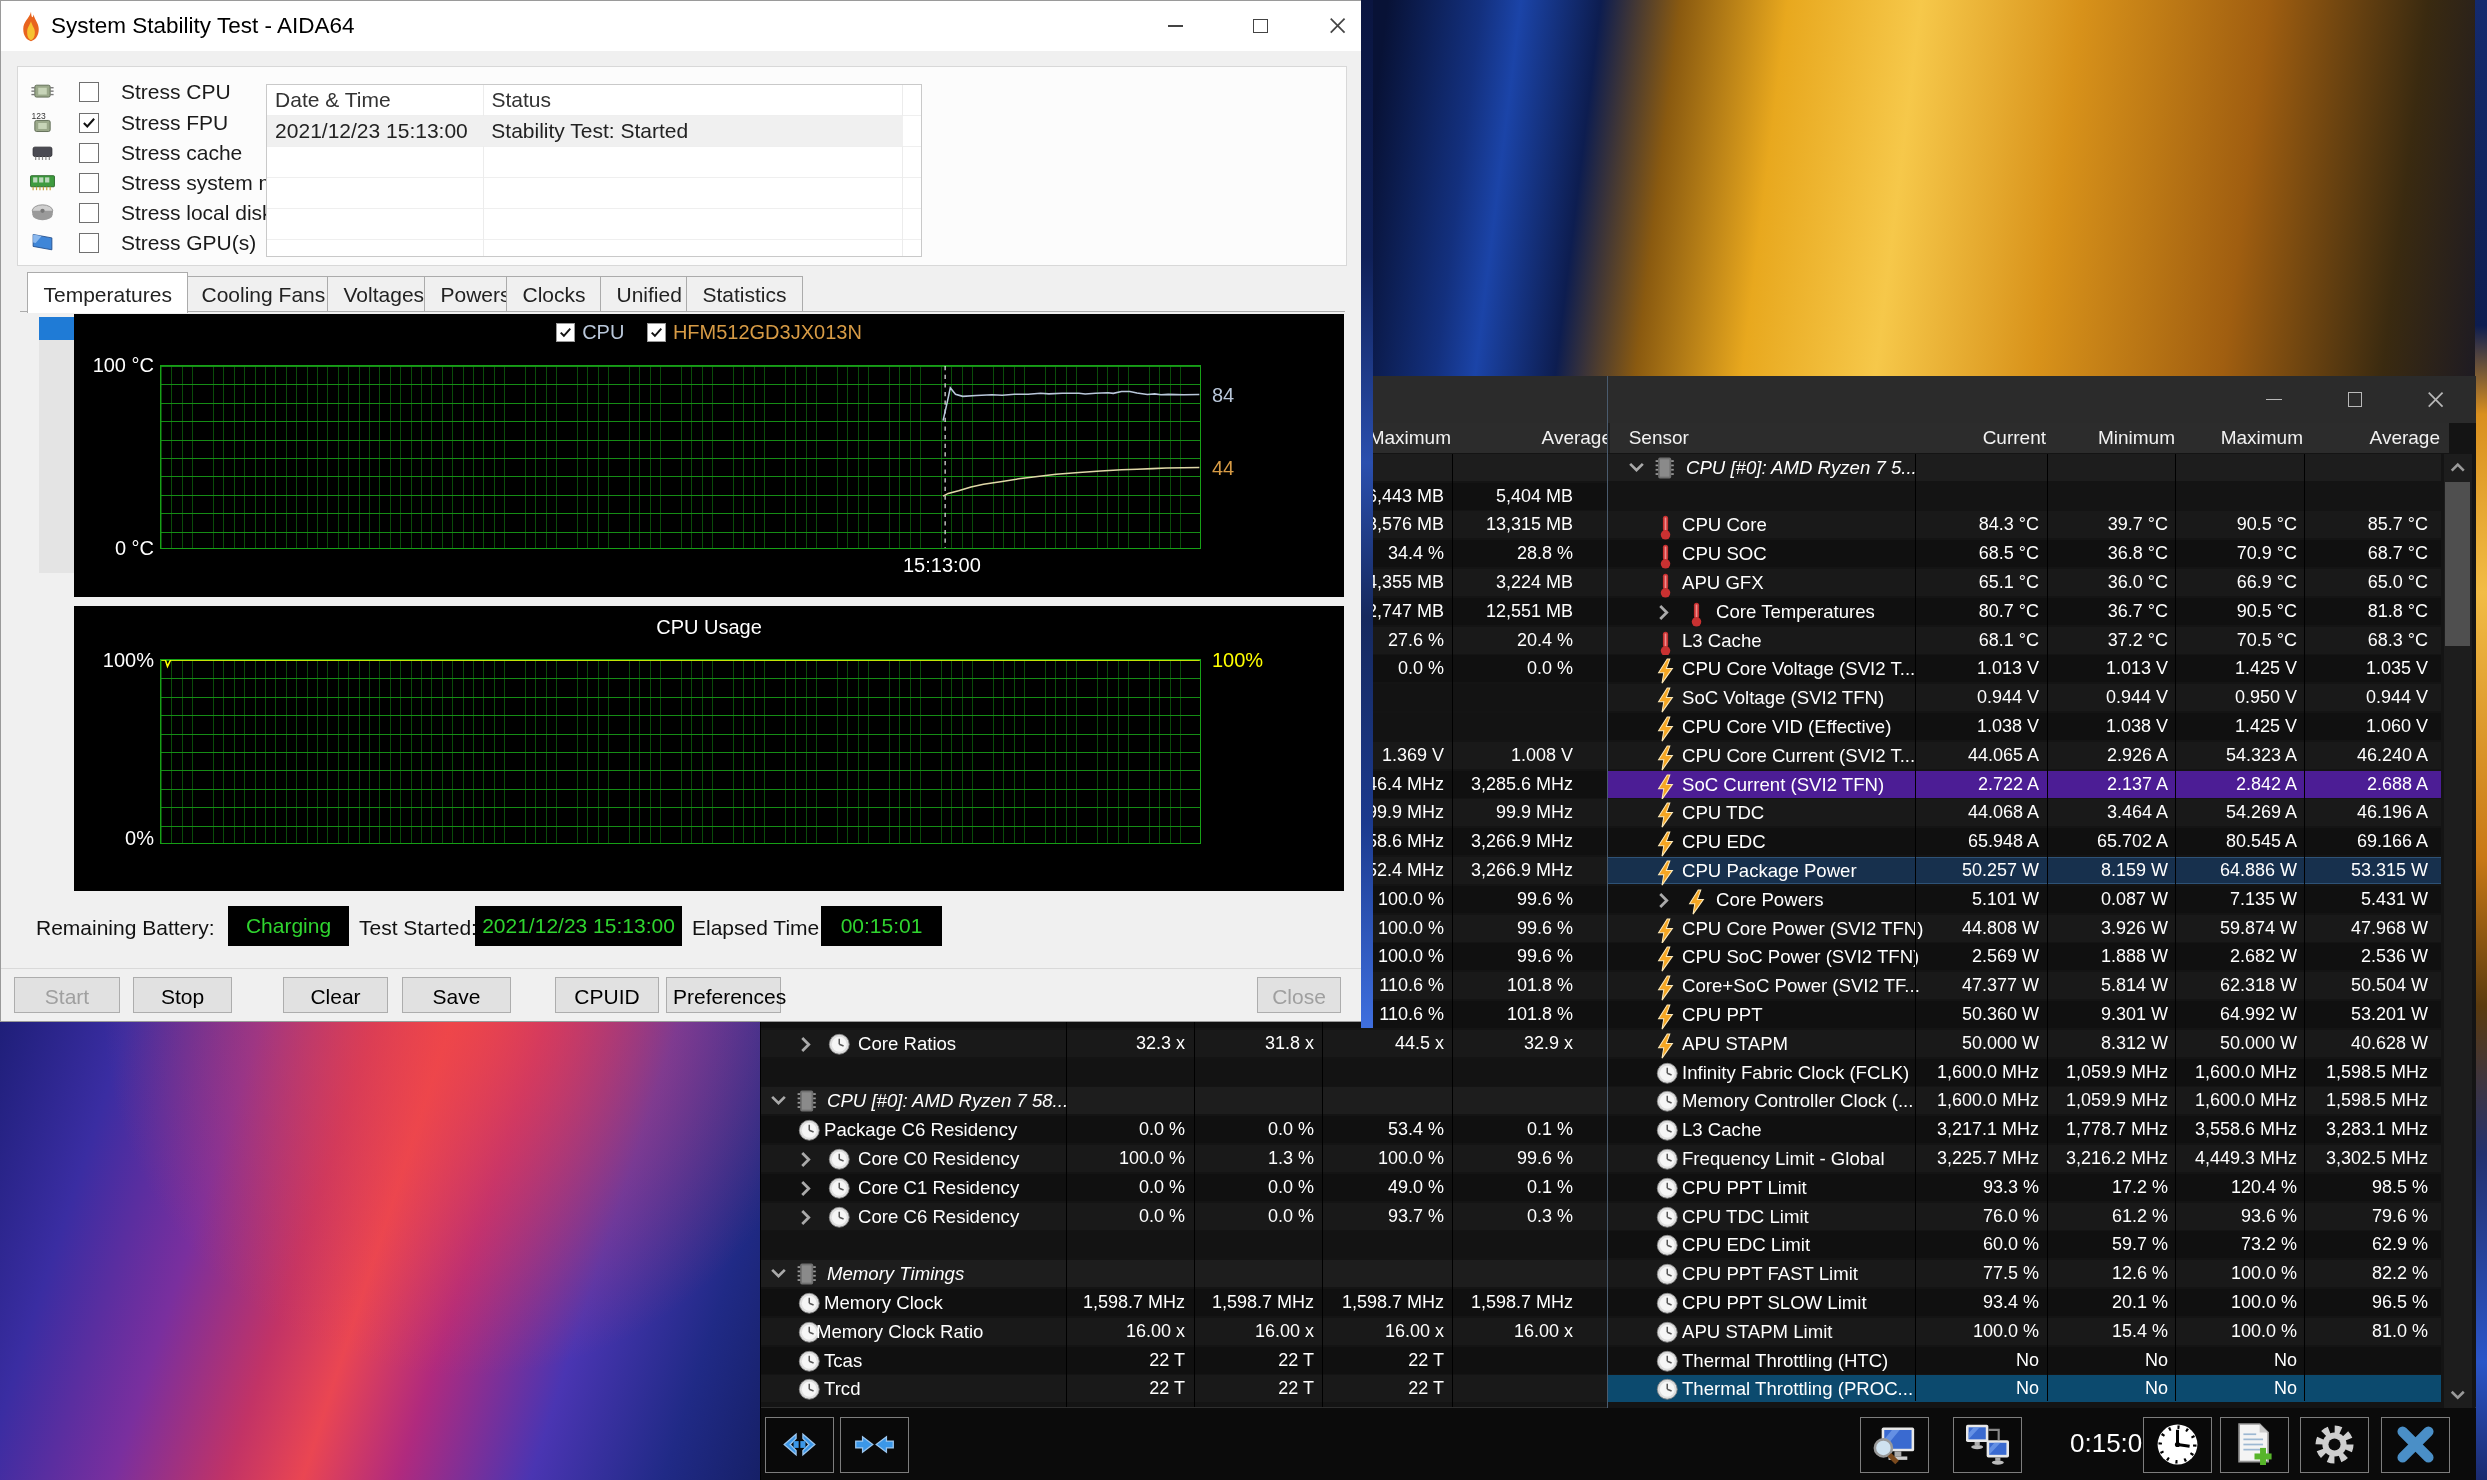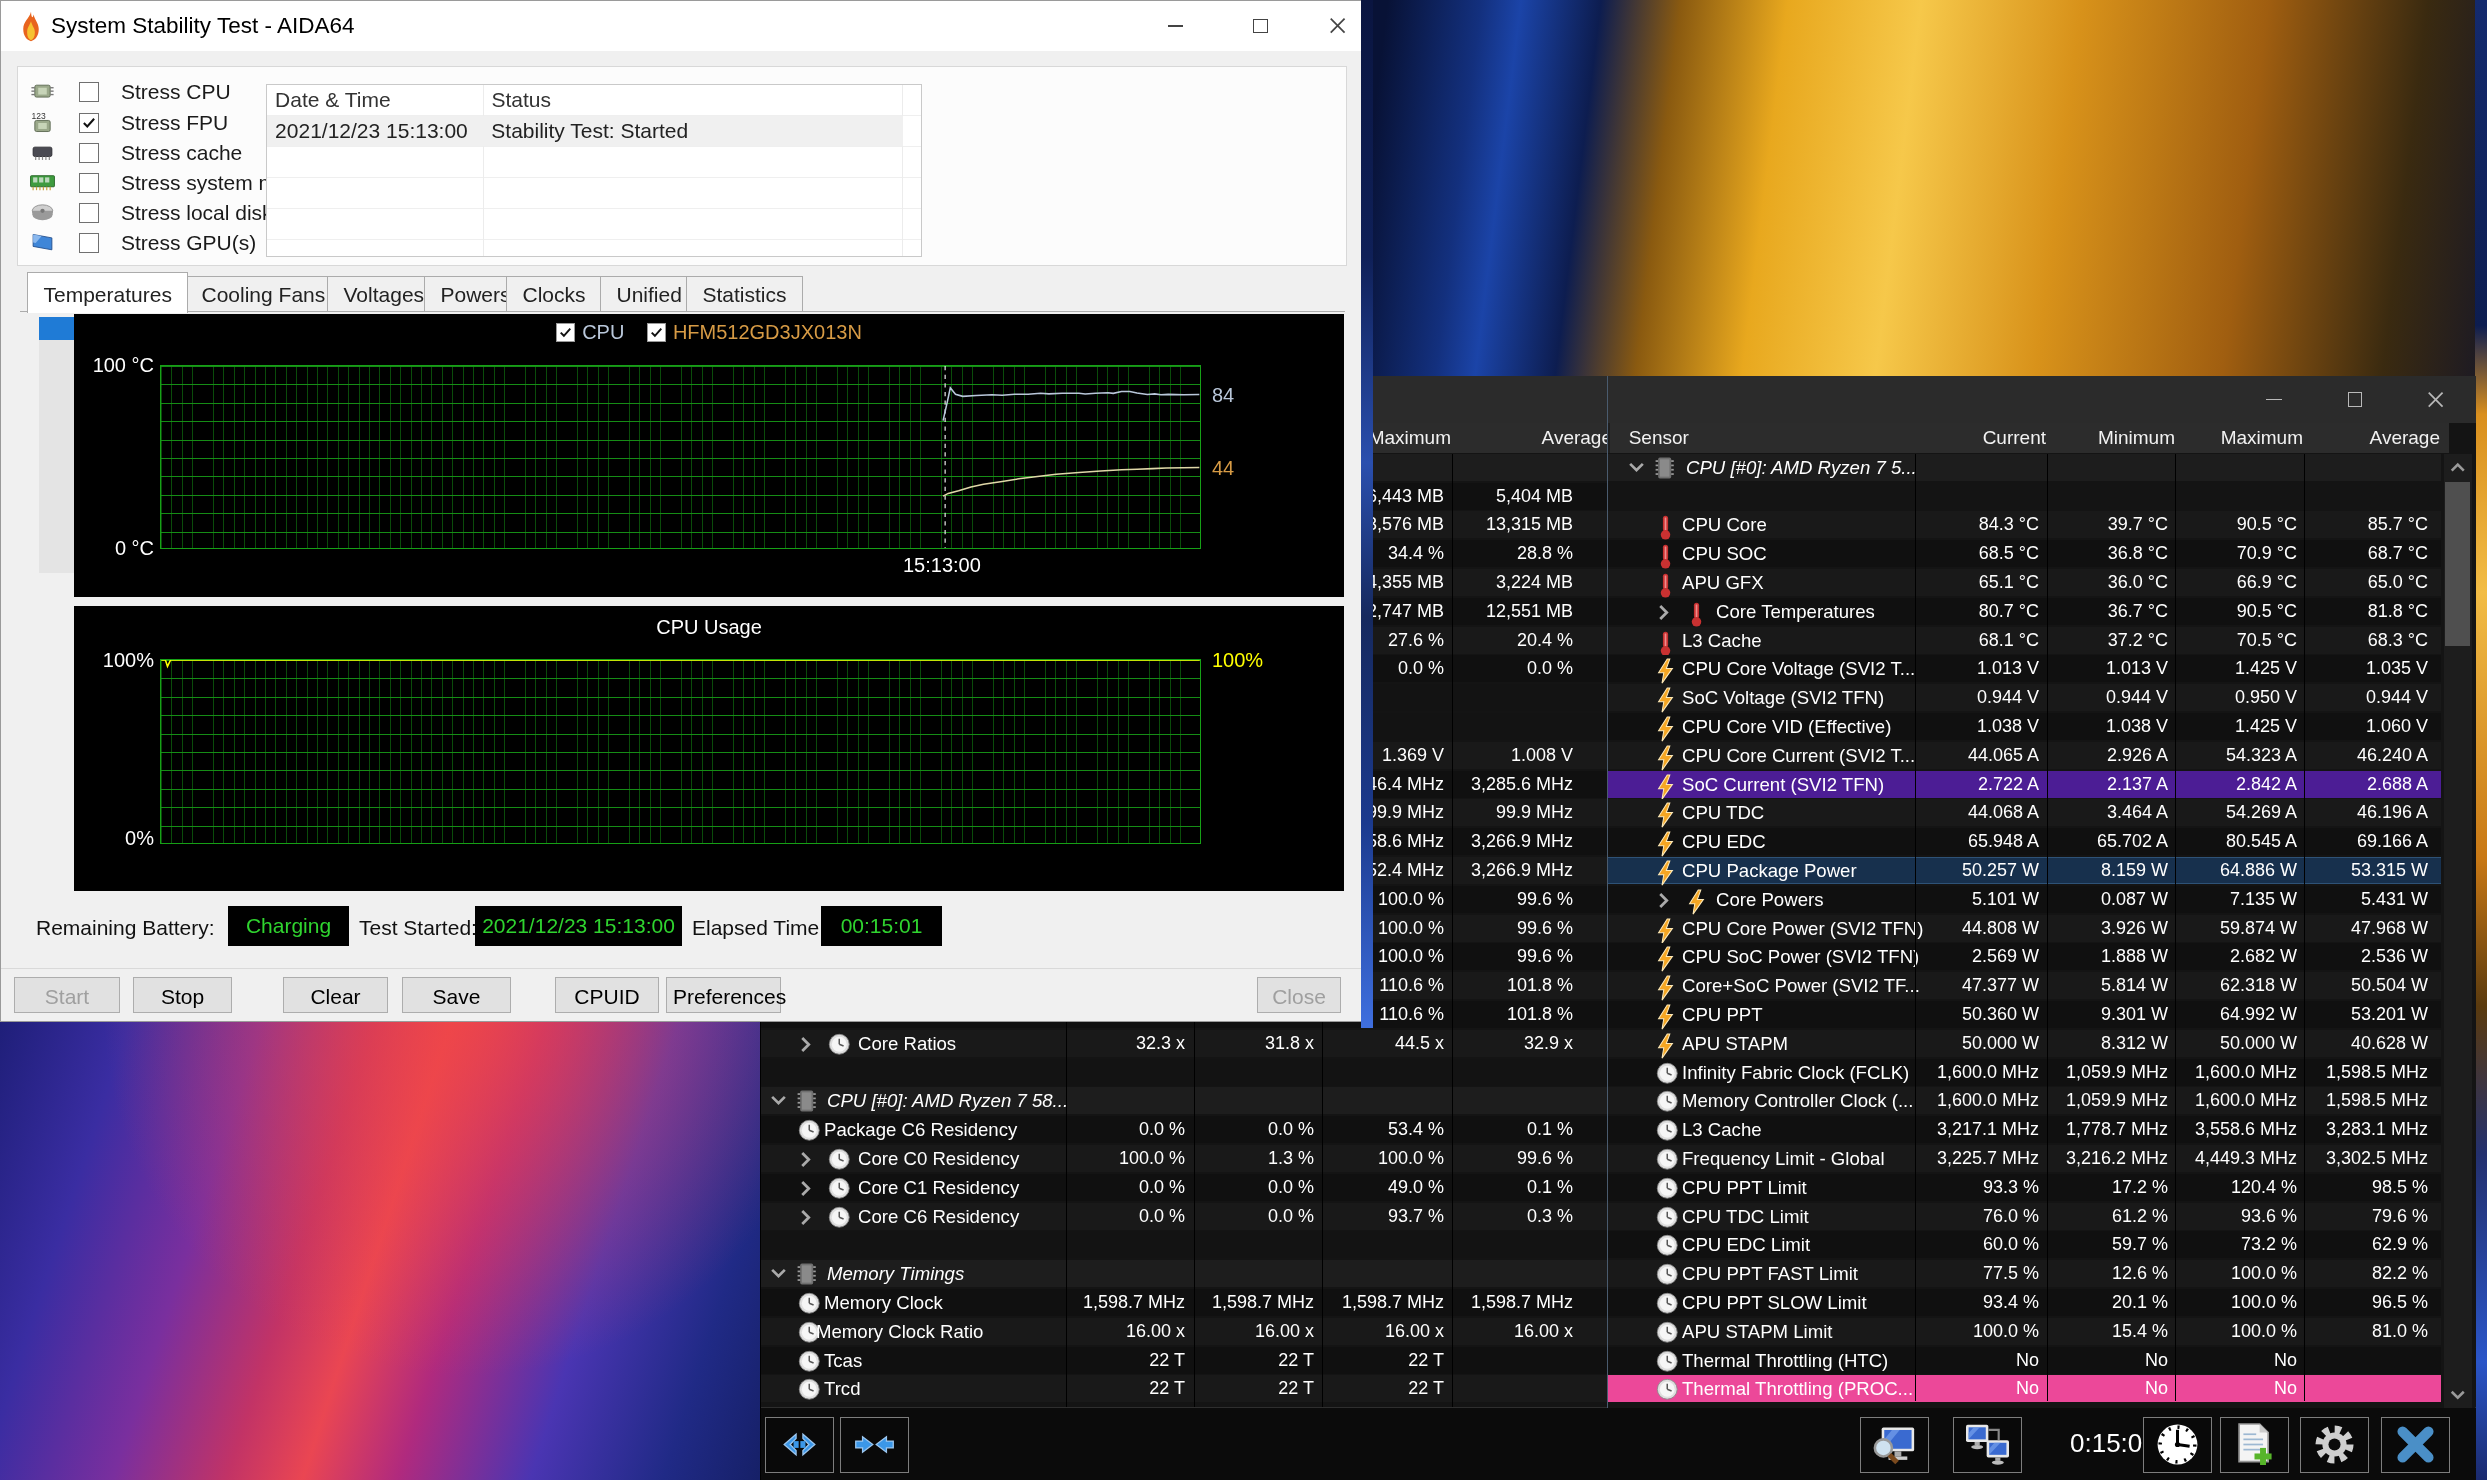--- a/index.html
+++ b/index.html
@@ -891,21 +891,21 @@
             <circle cx="13" cy="13" r="8.6" fill="#f6f6f6"></circle>
             <line x1="13" y1="13" x2="13" y2="6.5" stroke="#555" stroke-width="1.7"></line>
             <line x1="13" y1="13" x2="18" y2="15" stroke="#555" stroke-width="1.7"></line>
           </svg></span>
         <span class="lbl" style="left:74px;">Thermal Throttling (HTC)</span>
         <span class="cell" style="left:232px;">No</span>
         <span class="cell" style="left:361px;">No</span>
         <span class="cell" style="left:490px;">No</span>
         <span class="cell" style="left:621px;"></span>
       </div>
-      <div class="srow" style="top: 999px; left: 0px; width: 833px; background: #ec4899;">
+      <div class="srow" style="top: 999px; left: 0px; width: 833px; background: #0c4a6e;">
         <span class="ric" style="left:48px;top:2.6px;"><svg width="22.5" height="22.5" viewBox="0 0 26 26">
             <circle cx="13" cy="13" r="11.5" fill="#dedede" stroke="#8a8a8a"></circle>
             <circle cx="13" cy="13" r="8.6" fill="#f6f6f6"></circle>
             <line x1="13" y1="13" x2="13" y2="6.5" stroke="#555" stroke-width="1.7"></line>
             <line x1="13" y1="13" x2="18" y2="15" stroke="#555" stroke-width="1.7"></line>
           </svg></span>
         <span class="lbl" style="left:74px;">Thermal Throttling (PROC...</span>
         <span class="cell" style="left:232px;">No</span>
         <span class="cell" style="left:361px;">No</span>
         <span class="cell" style="left:490px;">No</span>

